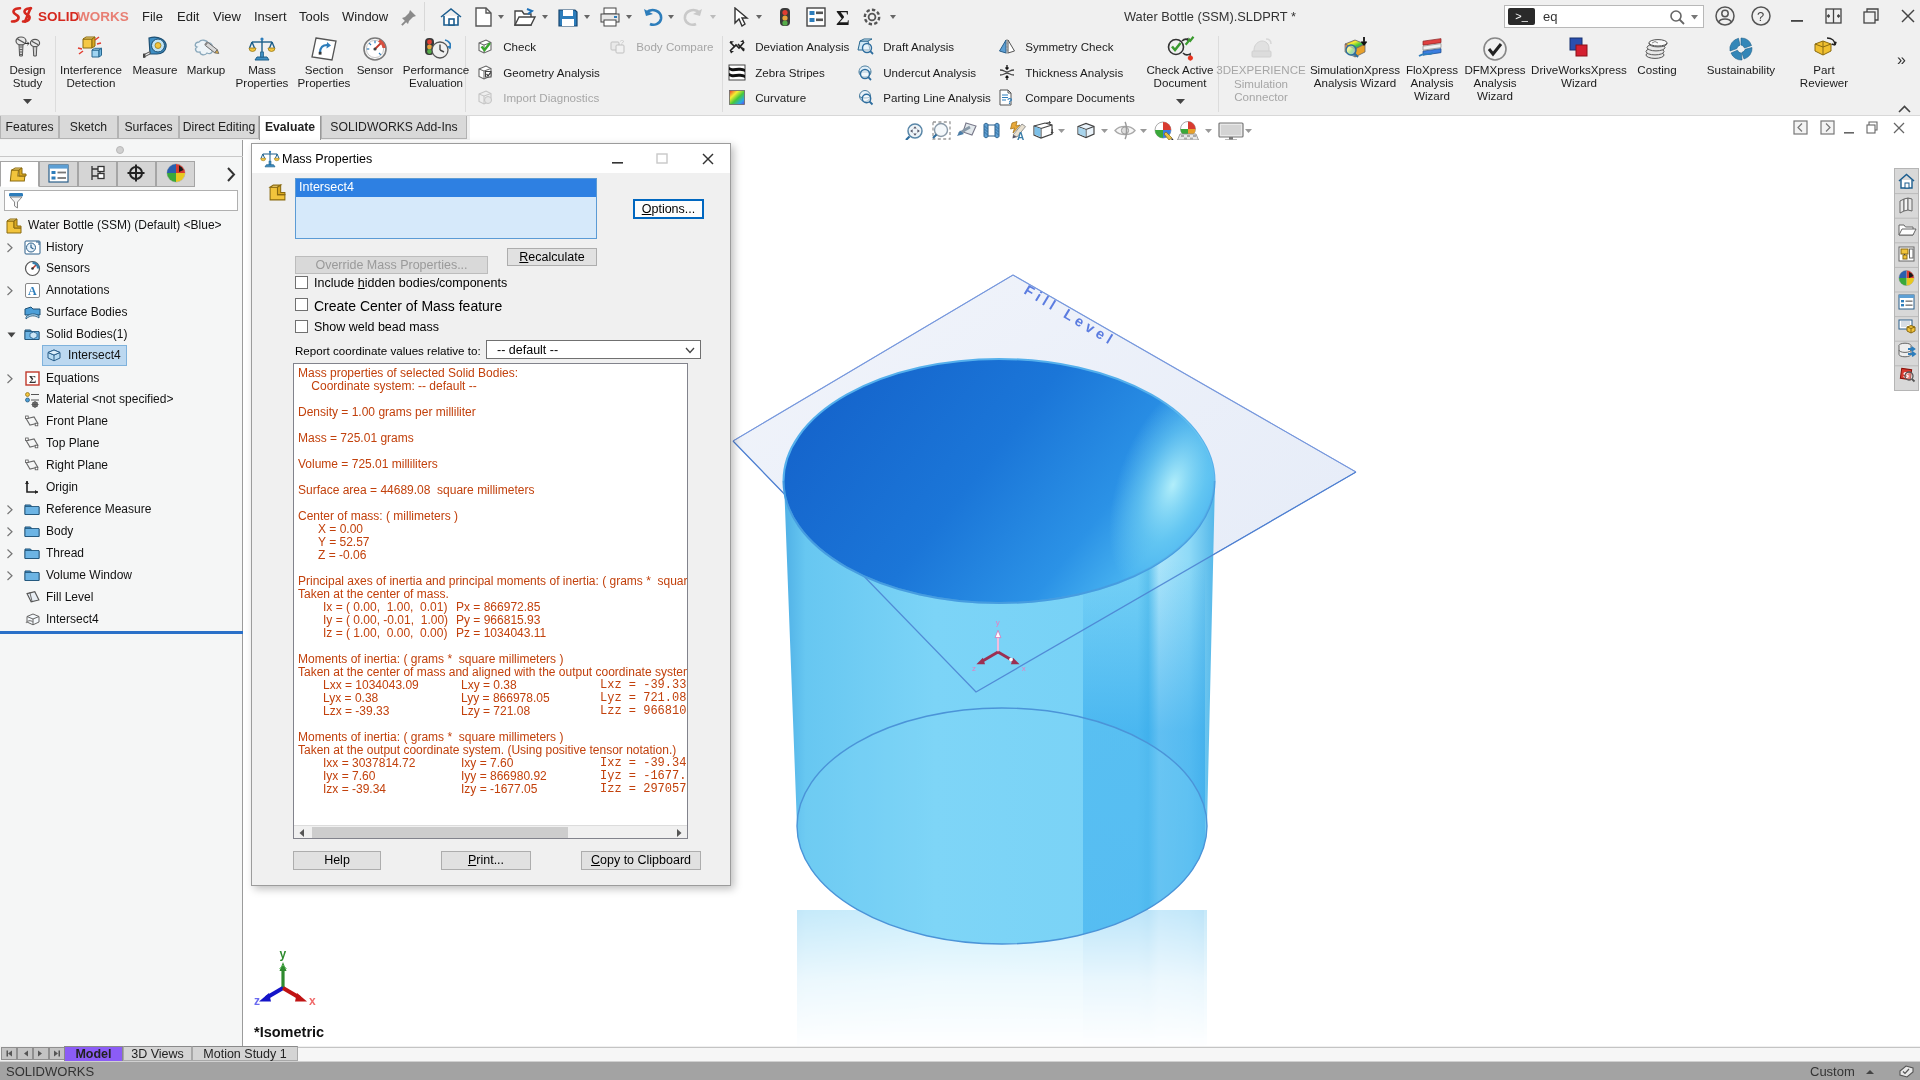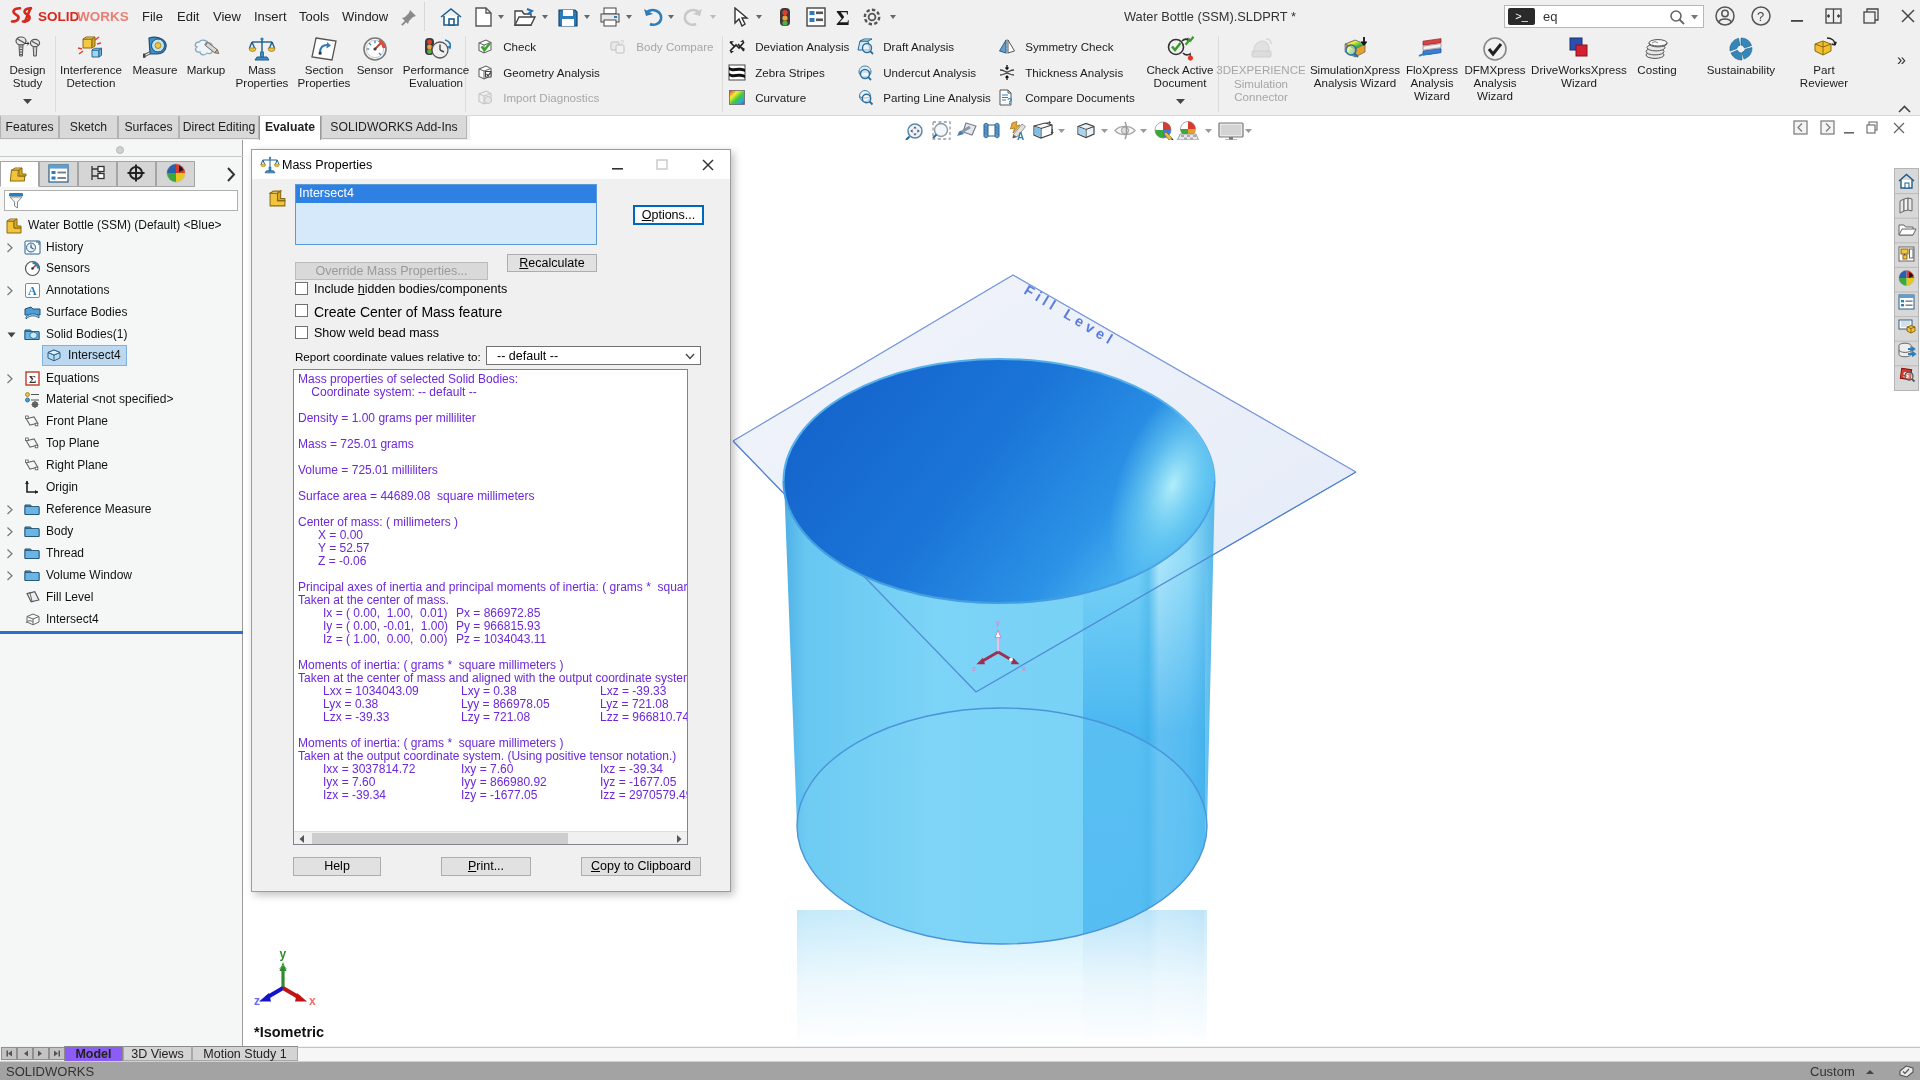--- a/index.html
+++ b/index.html
@@ -34,29 +34,29 @@
 #panel { position:absolute; left:0; top:140px; width:243px; height:906px; background:#f5f6f6; border-right:1px solid #9b9b9b; }
 .ptab { position:absolute; top:21px; width:39px; height:26px; background:#d5d5d5; border:1px solid #a5a5a5; }
 .ptab.active { background:#fff; border-bottom:1px solid #fff; }
 #filter { position:absolute; left:4px; top:50px; width:234px; height:21px; background:#fff; border:1px solid #b0b0b0; }
 .trow { position:absolute; left:0; width:243px; height:22px; font-size:12px; color:#111; white-space:nowrap; }
 .trow .exp { position:absolute; left:7px; top:6px; }
 .trow .ticon { position:absolute; left:24px; top:2px; }
 .trow .tlabel { position:absolute; left:46px; top:3px; }
 
 
-#dialog { position:absolute; left:251px; top:143px; width:480px; height:743px; background:#f0f0f0; border:1px solid #9c9c9c; box-shadow:3px 3px 8px rgba(0,0,0,0.25); font-size:12.5px; color:#000;margin-top:6px; }
+#dialog { position:absolute; left:251px; top:143px; width:480px; height:743px; background:#f0f0f0; border:1px solid #9c9c9c; box-shadow:3px 3px 8px rgba(0,0,0,0.25); font-size:12.5px; color:#000; }
 #dlgtitle { position:absolute; left:0; top:0; width:478px; height:29px; background:#fff; }
 .dbtn { position:absolute; background:#e1e1e1; border:1px solid #adadad; text-align:center; font-size:12.5px; color:#000; }
 .chk { position:absolute; width:13px; height:13px; background:#fff; border:1px solid #707070; }
-#dlgtext { position:absolute; left:41px; top:219px; width:395px; height:476px; background:#fff; border:1px solid #82838c; overflow:hidden; font-size:12px; line-height:13px; color:#6d28d9; }
+#dlgtext { position:absolute; left:41px; top:219px; width:395px; height:476px; background:#fff; border:1px solid #82838c; overflow:hidden; font-size:12px; line-height:13px; color:#c2410c; }
 #dlgtext .ln div { position:relative; white-space:nowrap; height:13px; line-height:13px; overflow:visible; }
 #dlgtext .c0 { position:absolute; left:25px; }
 #dlgtext .c1 { position:absolute; left:163px; }
-#dlgtext .c2 { position:absolute; left:302px; }
+#dlgtext .c2 { position:absolute; left:302px;font-family:Liberation Mono, monospace; }
 #dlgtext .c1b { position:absolute; left:158px; }
 
 
 #bottomtabs { position:absolute; left:0; top:1046px; width:1920px; height:15px; background:#f0f0f0; }
 .btab { position:absolute; top:0; height:15px; line-height:15px; font-size:12.5px; color:#222; text-align:center; background:#d4d4d4; border:1px solid #a8a8a8; border-top:1px solid #8a8a8a; }
 #statusbar { position:absolute; left:0; top:1061px; width:1920px; height:19px; background:#a3a3a3; border-top:1px solid #d0d0d0; font-size:13px; color:#333; }
 
 
 #viewport { position:absolute; left:243px; top:140px; width:1677px; height:906px; background:#ffffff; overflow:hidden; }
 #vptopstrip { position:absolute; left:470px; top:116px; width:1450px; height:24px; background:#fff; }

